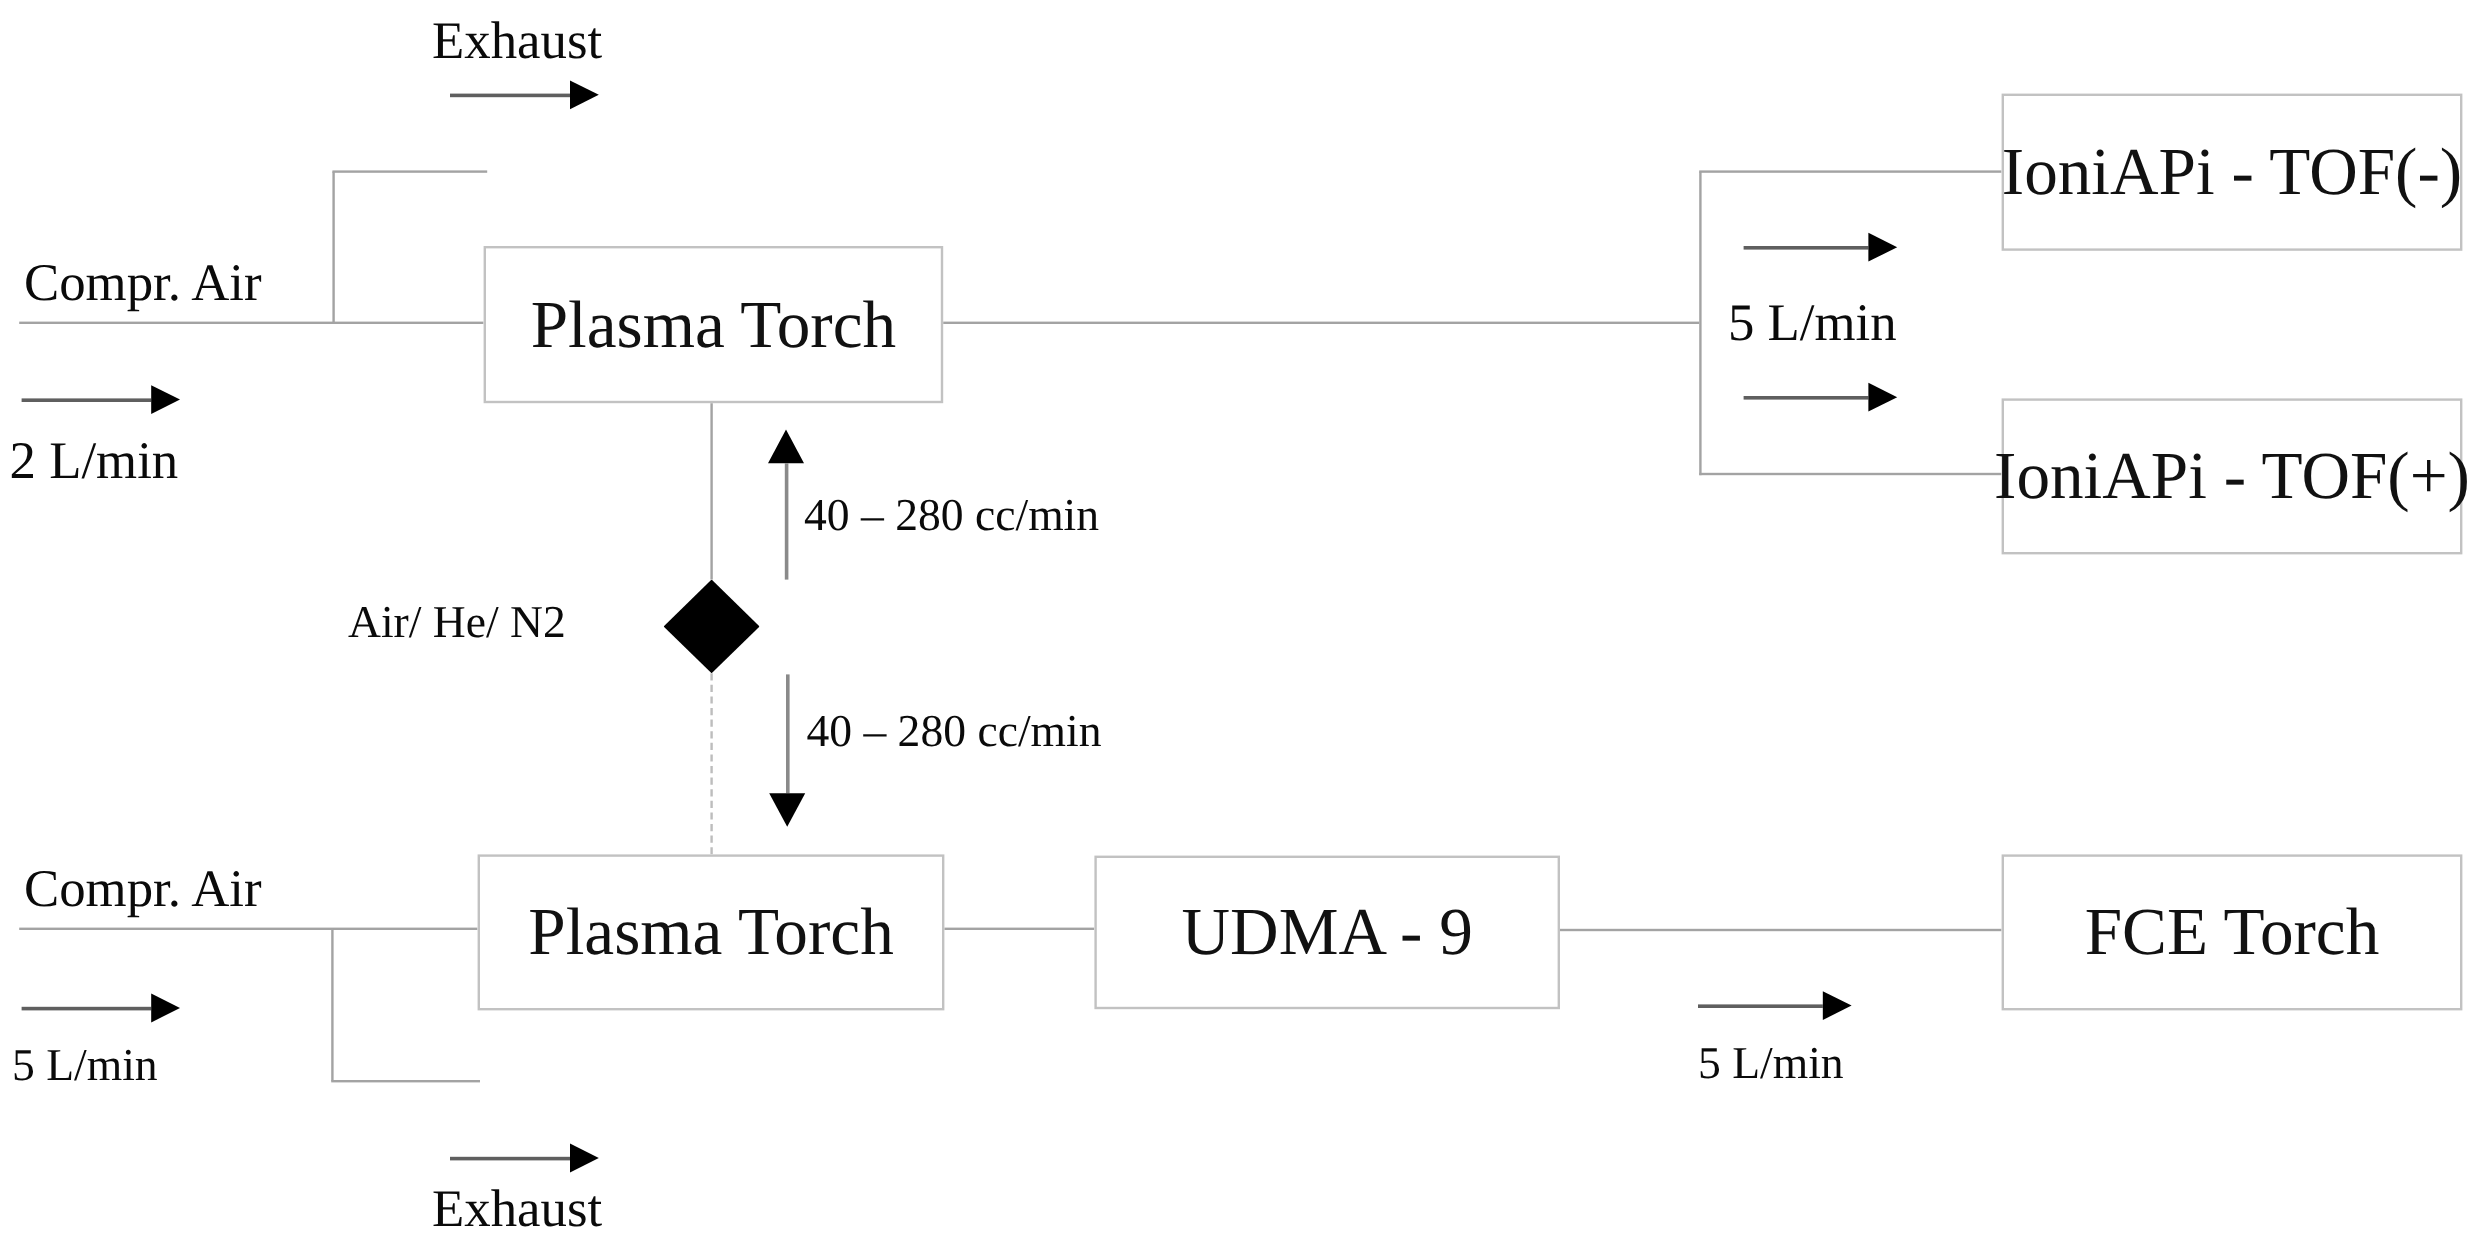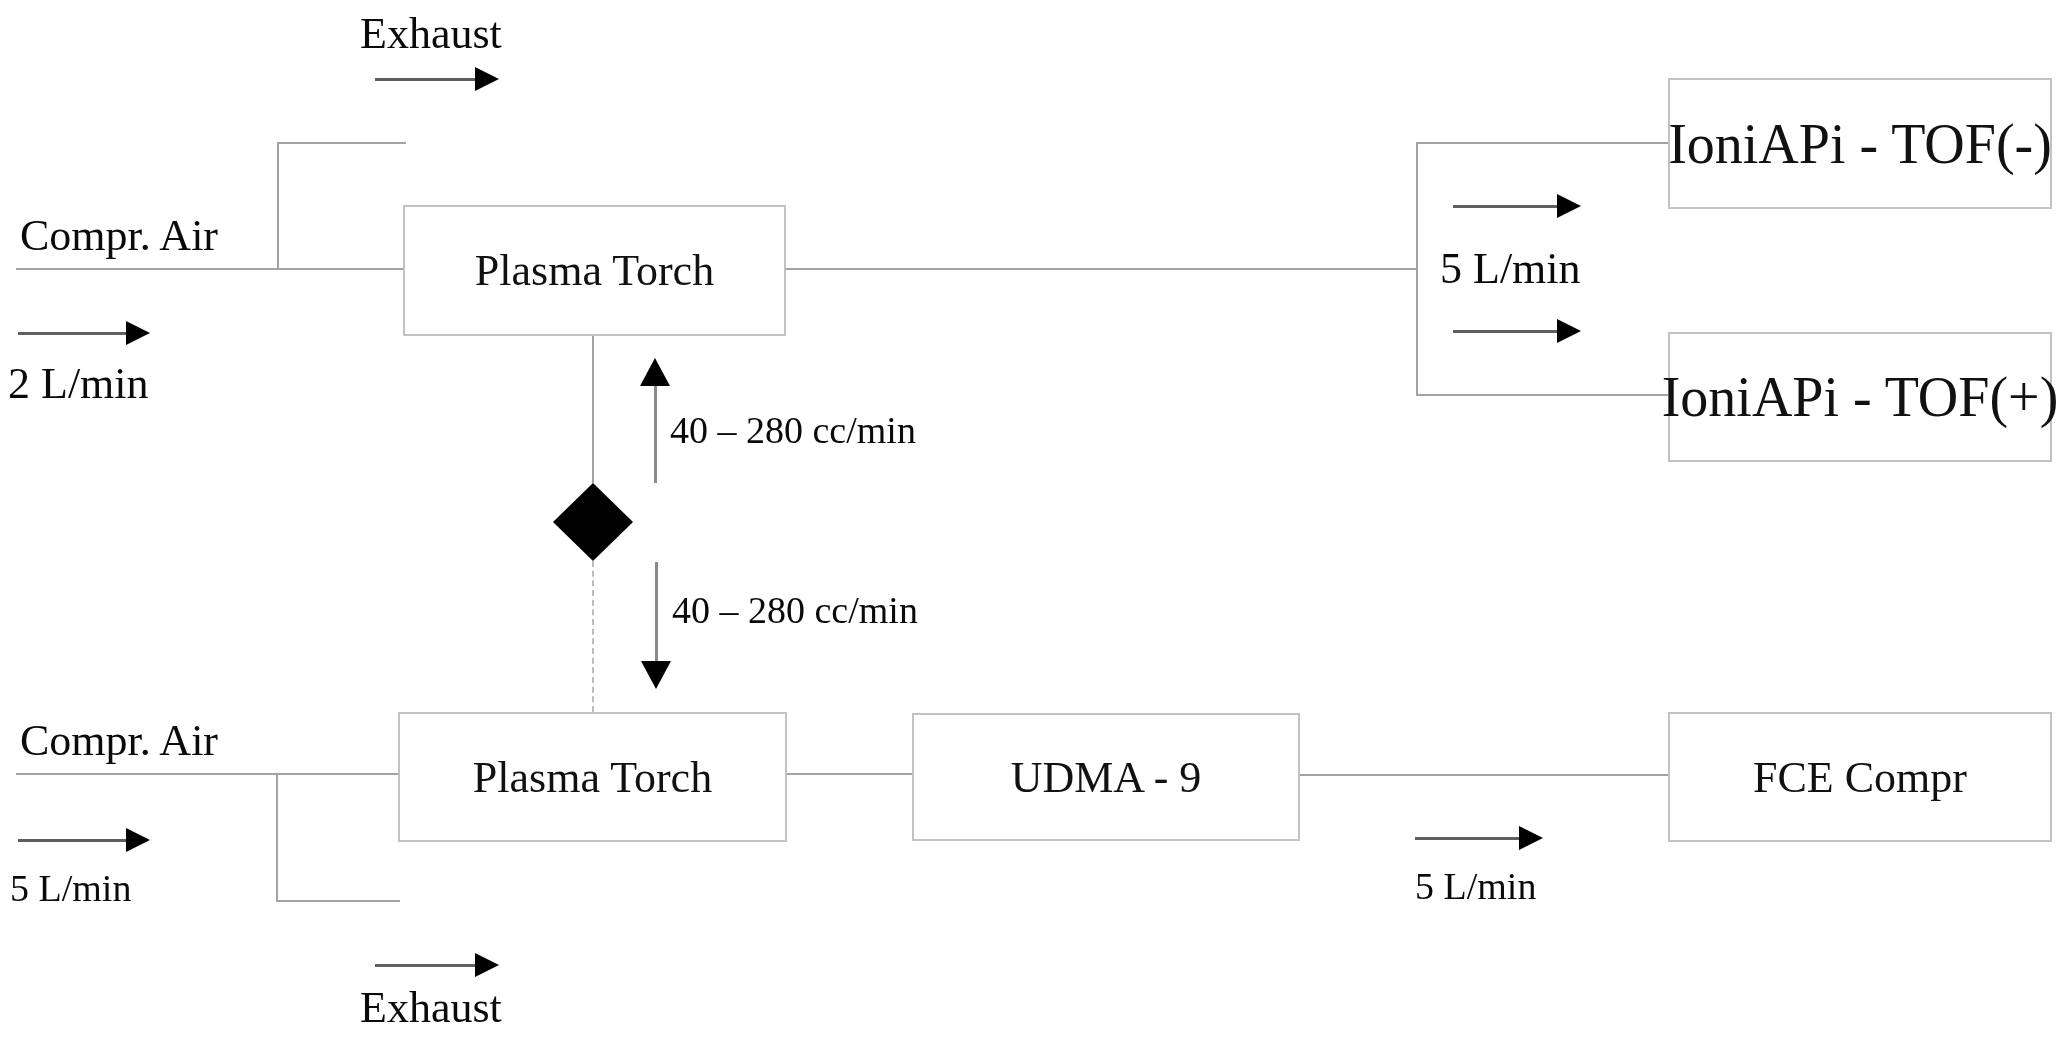--- a/index.html
+++ b/index.html
@@ -3,21 +3,21 @@
 <meta charset="utf-8">
 <style>
   html,body{margin:0;padding:0;background:#ffffff;}
   .canvas{
     position:relative;width:2067px;height:1041px;background:#ffffff;
     font-family:"Liberation Serif","DejaVu Serif",serif;color:#000;overflow:hidden;
   }
   .box{
     position:absolute;background:#fff;border:2px solid #c2c2c2;
     display:flex;align-items:center;justify-content:center;
-    font-size:44px;color:#111;white-space:nowrap;
+    font-size:56px;color:#111;white-space:nowrap;
   }
   .box.big{font-size:56px;}
   .pipe-h{position:absolute;height:2px;background:#a3a3a3;}
   .pipe-v{position:absolute;width:2px;background:#a3a3a3;}
   .pipe-dash{position:absolute;width:0;border-left:2px dashed #bdbdbd;}
   .lbl{position:absolute;font-size:44px;white-space:nowrap;color:#0a0a0a;}
   .lbl.mid{font-size:38px;}
   .arrow-right{position:absolute;display:flex;align-items:center;}
   .arrow-right .shaft{height:3px;background:#5f5f5f;}
   .arrow-right .head{width:0;height:0;border-left:24px solid #000;border-top:12px solid transparent;border-bottom:12px solid transparent;}
@@ -59,21 +59,21 @@
   <div class="box big" style="left:1668px;top:78px;width:380px;height:127px;">
     <span>IoniAPi - TOF(-)</span>
   </div>
   <div class="box" style="left:398px;top:712px;width:385px;height:126px;">
     <span>Plasma Torch</span>
   </div>
   <div class="box" style="left:912px;top:713px;width:384px;height:124px;">
     <span>UDMA - 9</span>
   </div>
   <div class="box" style="left:1668px;top:712px;width:380px;height:126px;">
-    <span>FCE Compr</span>
+    <span>FCE Torch</span>
   </div>
 
   <div class="diamond" style="left:553px;top:483px;width:80px;height:78px;"></div>
 
   <div class="arrow-right" style="left:375px;top:67px;">
     <div class="shaft" style="width:100px;"></div>
       <div class="head"></div>
   </div>
   <div class="arrow-right" style="left:18px;top:321px;">
     <div class="shaft" style="width:108px;"></div>
@@ -108,18 +108,19 @@
     <div class="shaft" style="height:99px;"></div>
       <div class="head-down"></div>
   </div>
 
   <div class="lbl" style="left:360px;top:8px;">Exhaust</div>
   <div class="lbl" style="left:20px;top:210px;">Compr. Air</div>
   <div class="lbl" style="left:8px;top:358px;">2 L/min</div>
   <div class="lbl" style="left:1440px;top:243px;">5 L/min</div>
   <div class="lbl mid" style="left:670px;top:408px;">40 – 280 cc/min</div>
   <div class="lbl mid" style="left:672px;top:588px;">40 – 280 cc/min</div>
+  <div class="lbl mid" style="left:290px;top:497px;">Air/ He/ N2</div>
   <div class="lbl" style="left:20px;top:715px;">Compr. Air</div>
   <div class="lbl mid" style="left:10px;top:866px;">5 L/min</div>
   <div class="lbl mid" style="left:1415px;top:864px;">5 L/min</div>
   <div class="lbl" style="left:360px;top:982px;">Exhaust</div>
 
 </div>
 
 </body></html>

